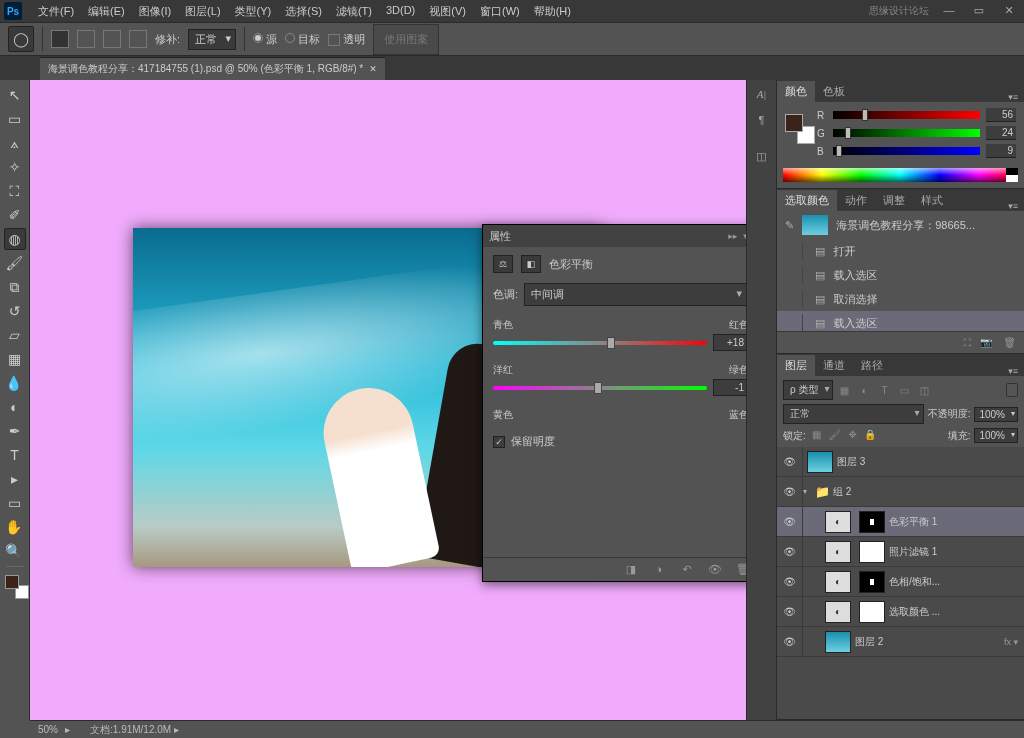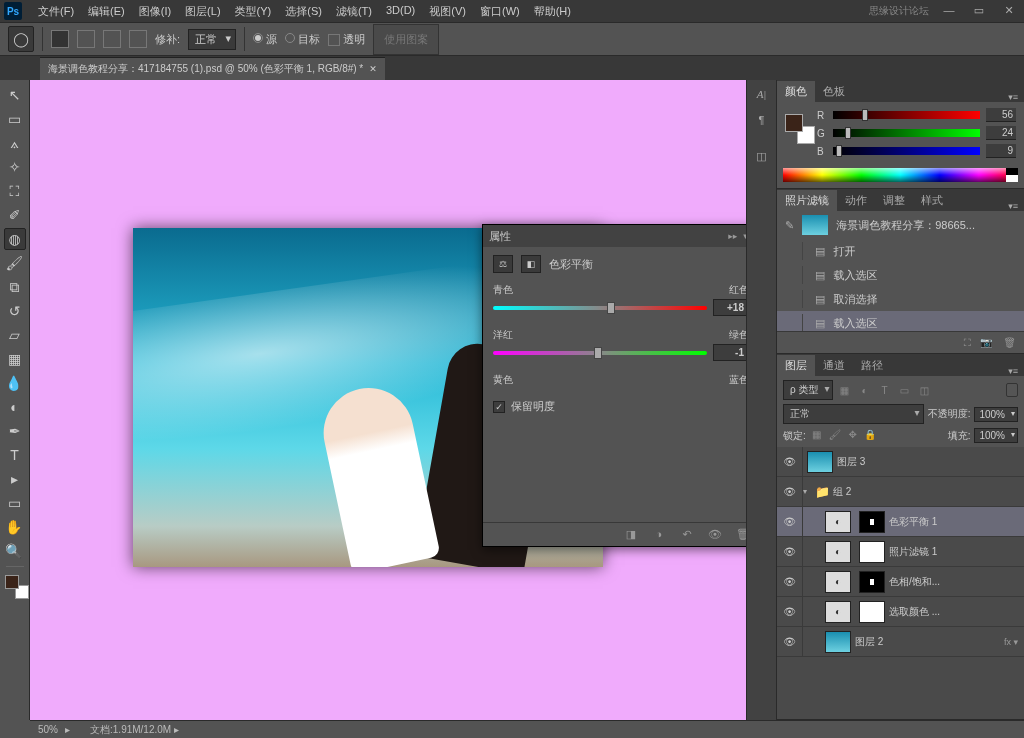--- a/index.html
+++ b/index.html
@@ -56,21 +56,21 @@
 .panel-titlebar .spacer { flex: 1; }
 .panel-icons { display: flex; gap: 6px; font-size: 9px; color: #999; }
 .panel-body { padding: 8px 10px; }
 .prop-header { display: flex; align-items: center; gap: 8px; margin-bottom: 10px; }
 .adjust-icon { width: 20px; height: 18px; background: #3a3a3a; border: 1px solid #222; display: flex; align-items: center; justify-content: center; font-size: 9px; }
 .prop-row { display: flex; align-items: center; gap: 6px; margin-bottom: 12px; }
 .prop-select { flex: 1; background: #3d3d3d; border: 1px solid #222; padding: 3px 6px; position: relative; }
 .prop-select::after { content: "▾"; position: absolute; right: 6px; color: #aaa; }
 .slider-row { margin-bottom: 12px; }
 .slider-labels { display: flex; justify-content: space-between; font-size: 10px; margin-bottom: 2px; }
-.slider-track-wrap { display: flex; align-items: center; gap: 6px; font-weight: bold; }
+.slider-track-wrap { display: flex; align-items: center; gap: 6px; }
 .slider-track { flex: 1; height: 4px; position: relative; border-radius: 2px; }
 .s-cyan-red { background: linear-gradient(90deg, #00ffff, #888, #ff0000); }
 .s-mag-green { background: linear-gradient(90deg, #ff00ff, #888, #00ff00); }
 .s-yel-blue { background: linear-gradient(90deg, #ffff00, #888, #0000ff); }
 .slider-thumb { position: absolute; top: -4px; width: 8px; height: 12px; background: #aaa; border: 1px solid #444; transform: translateX(-50%); }
 .slider-value { width: 36px; background: #3d3d3d; border: 1px solid #222; padding: 2px 4px; text-align: right; font-size: 10px; }
 .checkbox-row { display: flex; align-items: center; gap: 6px; margin-top: 1px; }
 .checkbox { width: 12px; height: 12px; background: #3d3d3d; border: 1px solid #222; display: flex; align-items: center; justify-content: center; }
 .checkbox.on::after { content: "✓"; font-size: 9px; color: #ccc; }
 .panel-footer { height: 24px; border-top: 1px solid #383838; display: flex; align-items: center; justify-content: flex-end; padding: 0 8px; gap: 12px; margin-top: 100px; }
@@ -249,20 +249,24 @@
             <span>▸▸</span>
             <span>▾≡</span>
           </span>
       </div>
       <div class="panel-body">
         <div class="prop-header">
           <div class="adjust-icon">⚖</div>
           <div class="adjust-icon">◧</div>
           <span>色彩平衡</span>
         </div>
+        <div class="prop-row">
+          <span>色调:</span>
+          <div class="prop-select">中间调</div>
+        </div>
         <div id="sliders">
             <div class="slider-row">
     <div class="slider-labels">
       <span>青色</span>
       <span>红色</span>
     </div>
     <div class="slider-track-wrap">
       <div class="slider-track s-cyan-red">
         <div class="slider-thumb" style="left:55%"></div>
       </div>
@@ -350,21 +354,21 @@
       <div class="color-ramp">
         <div class="ramp-bw">
             <div></div>
             <div></div>
           </div>
       </div>
     </div>
 
     <div class="panel-section">
       <div class="panel-tabs">
-        <span class="ptab active">照片滤镜</span>
+        <span class="ptab active">选取颜色</span>
         <span class="ptab">动作</span>
         <span class="ptab">调整</span>
         <span class="ptab">样式</span>
         <span class="spacer"></span>
         <span class="panel-menu-btn">▾≡</span>
       </div>
       <div class="history-body">
         <div class="history-thumb-row">
           <span style="color:#aaa">✎</span>
           <div class="history-thumb"></div>

